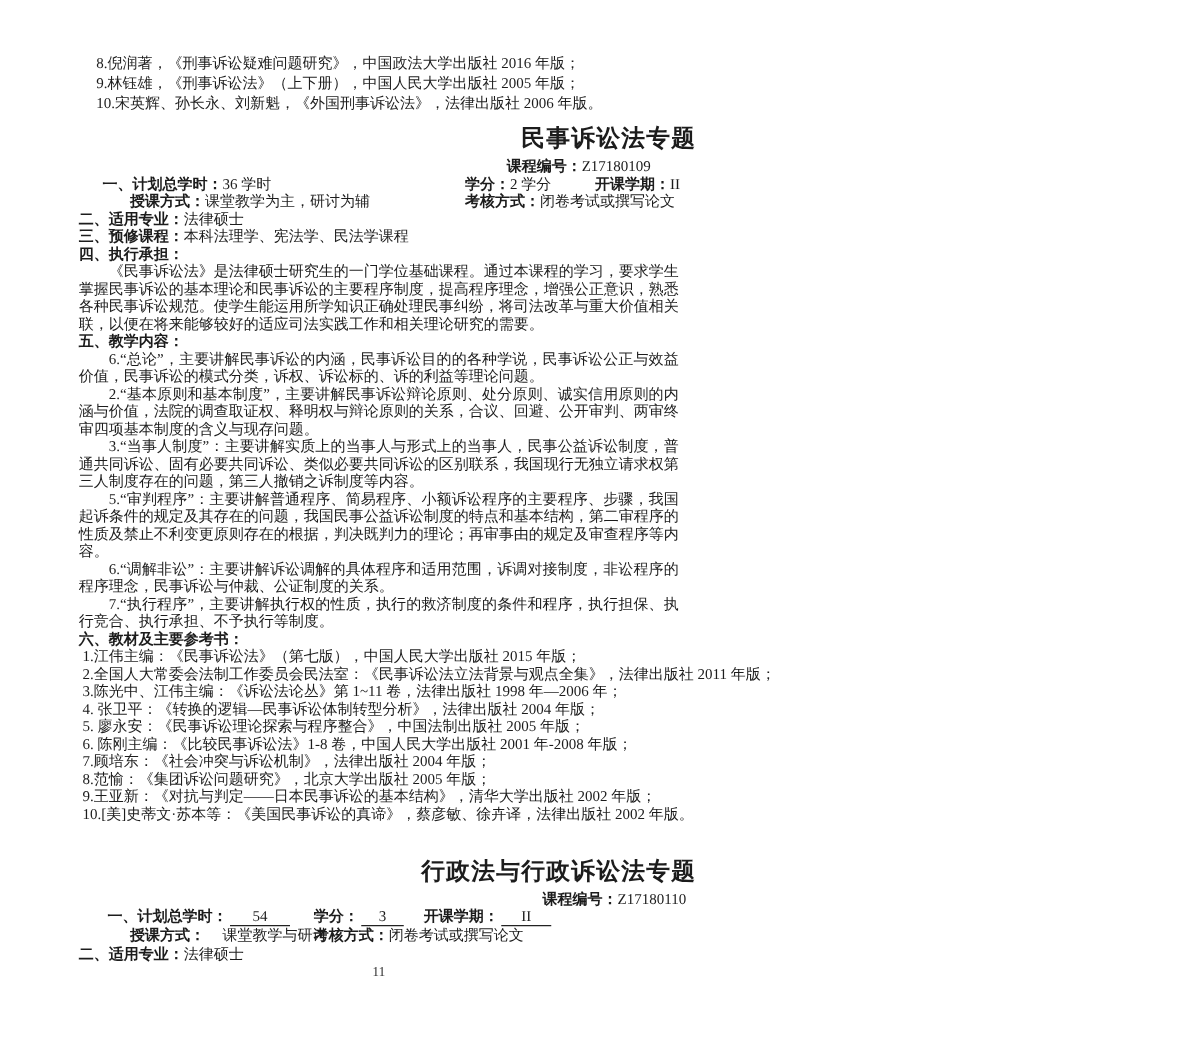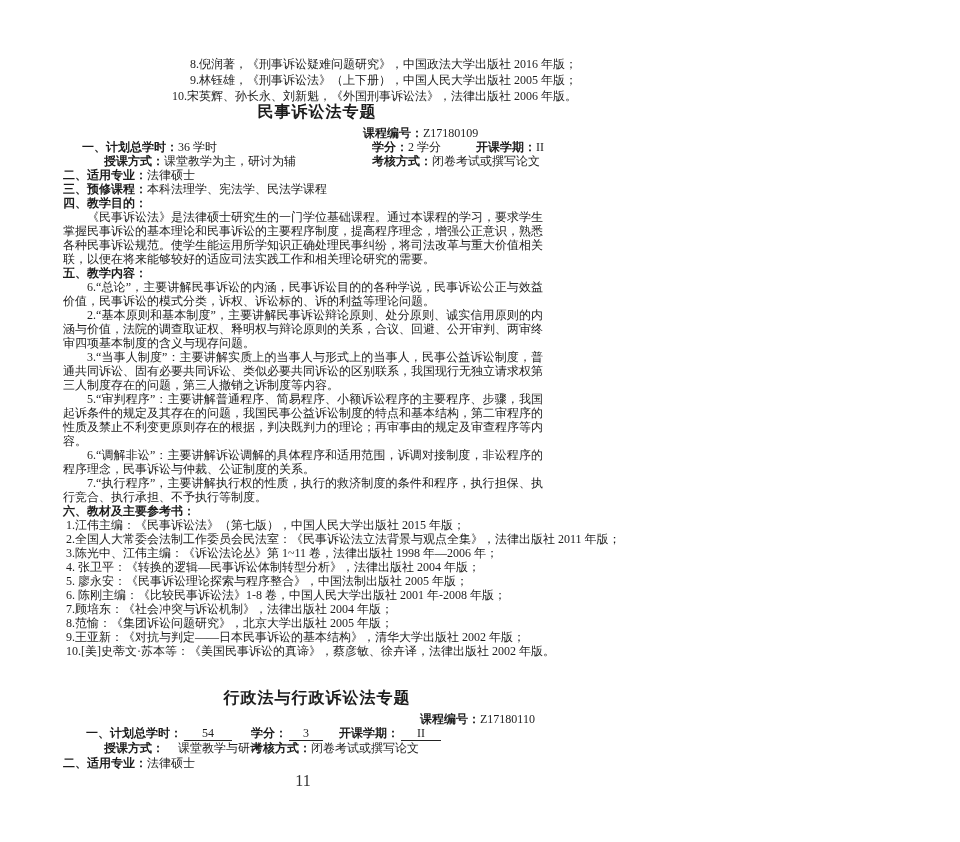--- a/index.html
+++ b/index.html
@@ -5,29 +5,29 @@
   html,body{margin:0;padding:0;}
   body{
     width:960px;height:842px;
     background:#ffffff;
     font-family:"Liberation Serif","DejaVu Serif",serif;
     color:#1c1c1c;
     -webkit-font-smoothing:antialiased;
   }
   .page{position:relative;width:960px;height:842px;background:#fff;overflow:hidden;}
   .col{position:absolute;left:63px;width:500px;font-size:12px;}
-  .top-refs{top:56px;line-height:16px;padding-left:14px;text-align:right;}
+  .top-refs{top:42px;line-height:16px;padding-left:14px;}
   .course1{top:100px;line-height:14px;}
   .course2{top:686px;line-height:15px;}
-  .pagenum{top:772px;width:480px;text-align:center;font-size:16px;color:#333;}
+  .pagenum{top:772px;width:480px;text-align:center;font-size:11px;color:#333;}
   .course-title{
-    font-size:16px;font-weight:bold;letter-spacing:1px;
-    text-align:center;width:480px;line-height:24px;margin:0 0 2px 14px;
+    font-size:19px;font-weight:bold;letter-spacing:1px;
+    text-align:right;width:480px;line-height:24px;margin:0 0 2px 14px;
   }
-  .course-no{margin-left:300px;height:14px;white-space:nowrap;}
+  .course-no{margin-left:300px;height:14px;white-space:nowrap;text-align:center;}
   .course2 .course-no{margin-left:357px;}
   .b{font-weight:bold;}
   .r{position:relative;height:14px;margin-left:19px;}
   .course2 .r{height:15px;}
   .a{position:absolute;top:0;white-space:nowrap;}
   .line{white-space:nowrap;}
   .para{width:480px;text-indent:2em;text-align:justify;text-justify:inter-ideograph;}
   .book{white-space:nowrap;padding-left:3px;}
   .blank{
     display:inline-block;border-bottom:1px solid #222;
@@ -66,21 +66,21 @@
     </div>
 
     <div class="line">
       <span class="b">二、适用专业：</span><span>法律硕士</span>
     </div>
 
     <div class="line">
       <span class="b">三、预修课程：</span><span>本科法理学、宪法学、民法学课程</span>
     </div>
 
-    <div class="line b">四、教学目的：</div>
+    <div class="line b">四、执行承担：</div>
     <div class="para">《民事诉讼法》是法律硕士研究生的一门学位基础课程。通过本课程的学习，要求学生掌握民事诉讼的基本理论和民事诉讼的主要程序制度，提高程序理念，增强公正意识，熟悉各种民事诉讼规范。使学生能运用所学知识正确处理民事纠纷，将司法改革与重大价值相关联，以便在将来能够较好的适应司法实践工作和相关理论研究的需要。</div>
 
     <div class="line b">五、教学内容：</div>
     <div class="para">6.“总论”，主要讲解民事诉讼的内涵，民事诉讼目的的各种学说，民事诉讼公正与效益价值，民事诉讼的模式分类，诉权、诉讼标的、诉的利益等理论问题。</div>
     <div class="para">2.“基本原则和基本制度”，主要讲解民事诉讼辩论原则、处分原则、诚实信用原则的内涵与价值，法院的调查取证权、释明权与辩论原则的关系，合议、回避、公开审判、两审终审四项基本制度的含义与现存问题。</div>
     <div class="para">3.“当事人制度”：主要讲解实质上的当事人与形式上的当事人，民事公益诉讼制度，普通共同诉讼、固有必要共同诉讼、类似必要共同诉讼的区别联系，我国现行无独立请求权第三人制度存在的问题，第三人撤销之诉制度等内容。</div>
     <div class="para">5.“审判程序”：主要讲解普通程序、简易程序、小额诉讼程序的主要程序、步骤，我国起诉条件的规定及其存在的问题，我国民事公益诉讼制度的特点和基本结构，第二审程序的性质及禁止不利变更原则存在的根据，判决既判力的理论；再审事由的规定及审查程序等内容。</div>
     <div class="para">6.“调解非讼”：主要讲解诉讼调解的具体程序和适用范围，诉调对接制度，非讼程序的程序理念，民事诉讼与仲裁、公证制度的关系。</div>
     <div class="para">7.“执行程序”，主要讲解执行权的性质，执行的救济制度的条件和程序，执行担保、执行竞合、执行承担、不予执行等制度。</div>
 

